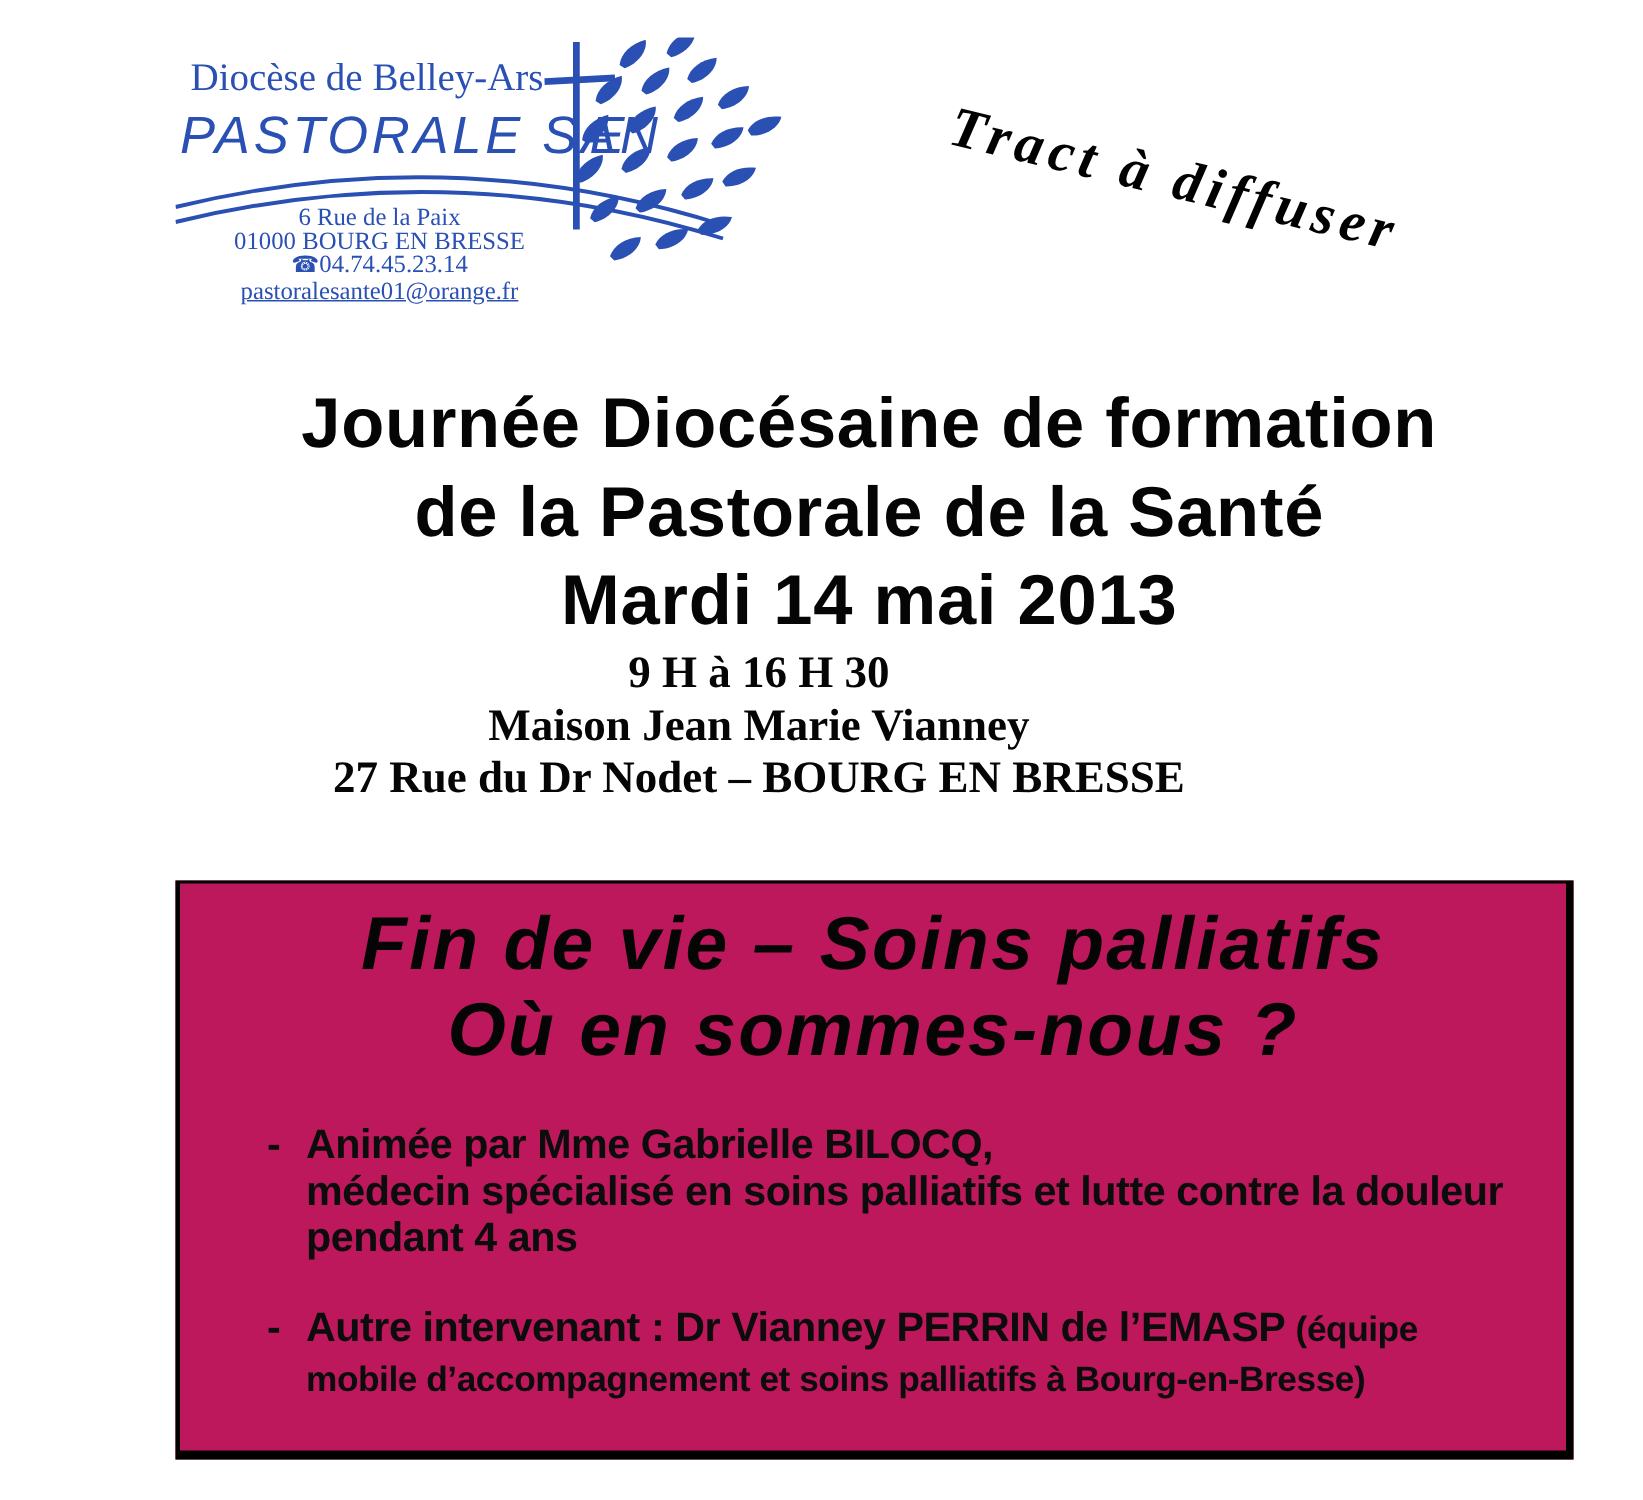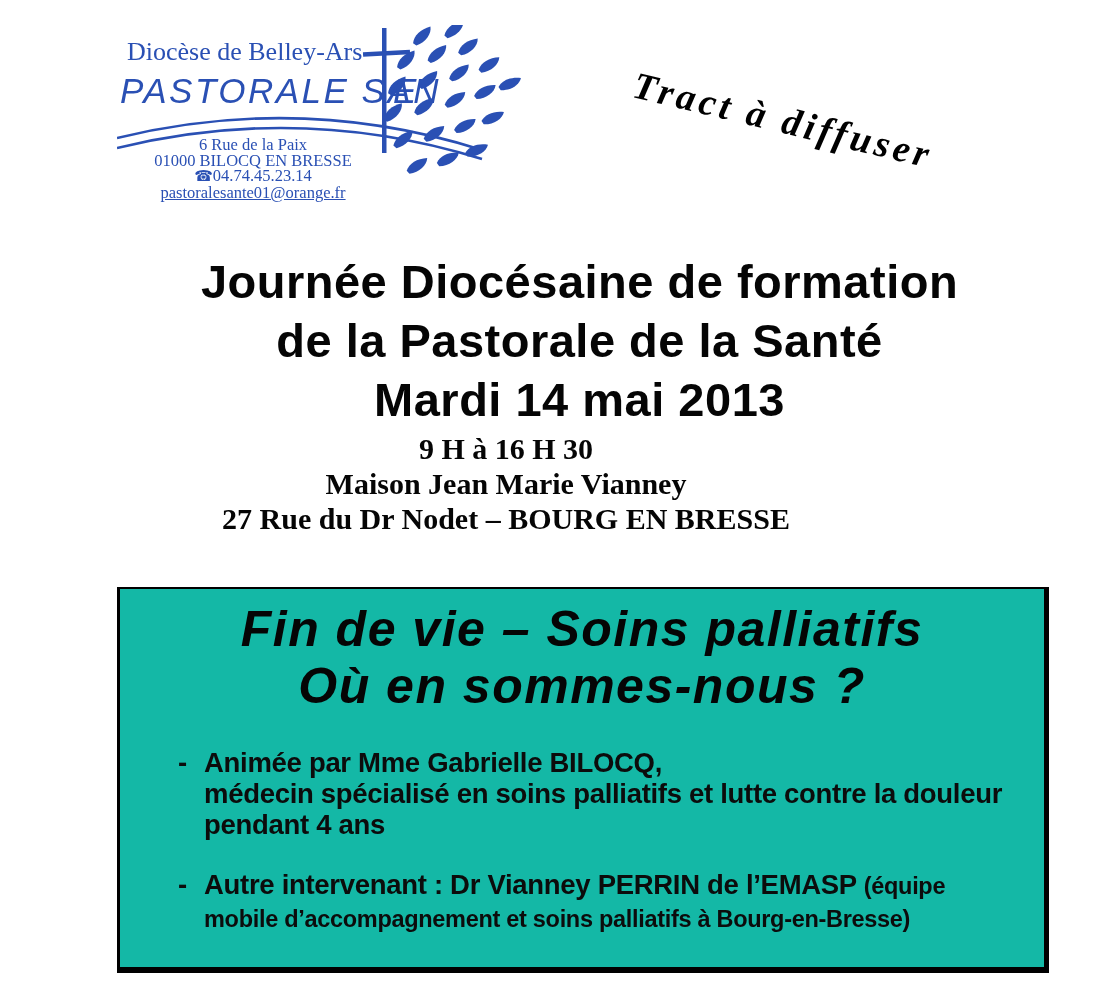--- a/index.html
+++ b/index.html
@@ -77,21 +77,21 @@
   }
 
   
   .topic-box{
     position:absolute;left:85px;top:587px;
     width:932px;height:386px;
     border:2px solid #000;
     border-left-width:3px;
     border-right-width:5px;
     border-bottom-width:6px;
-    background:#14b8a6;
+    background:#be185d;
   }
   .box-heading{
     margin-top:12px;text-align:center;
     font-weight:bold;font-style:italic;
     font-size:50px;line-height:57px;letter-spacing:1.5px;
     color:#050505;
   }
   .speaker-list{
     list-style:none;
     margin-top:32px;
@@ -149,21 +149,21 @@
         <use href="#leaf" transform="translate(288,139) rotate(-14)"></use>
         <use href="#leaf" transform="translate(319,131) rotate(-7)"></use>
         <use href="#leaf" transform="translate(348,121) rotate(-2)"></use>
       </g>
     </svg>
     <div class="diocese">Diocèse de Belley-Ars</div>
     <div class="brand-part1">PASTORALE SAN</div>
     <div class="brand-part2">E</div>
     <div class="logo-address">
       <span class="addr-line">6 Rue de la Paix</span>
-      <span class="addr-line">01000 BILOCQ EN BRESSE</span>
+      <span class="addr-line">01000 BOURG EN BRESSE</span>
       <span class="addr-line"><span class="phone-glyph">☎</span><span>04.74.45.23.14</span></span>
       <span class="addr-line"><a class="email-link">pastoralesante01@orange.fr</a></span>
     </div>
   </div>
 
   <div class="stamp">Tract à diffuser</div>
 
   <div class="title-block">
     <div>Journée Diocésaine de formation</div>
     <div>de la Pastorale de la Santé</div>

